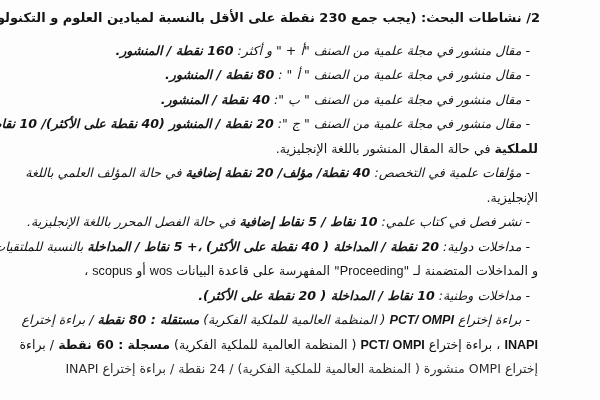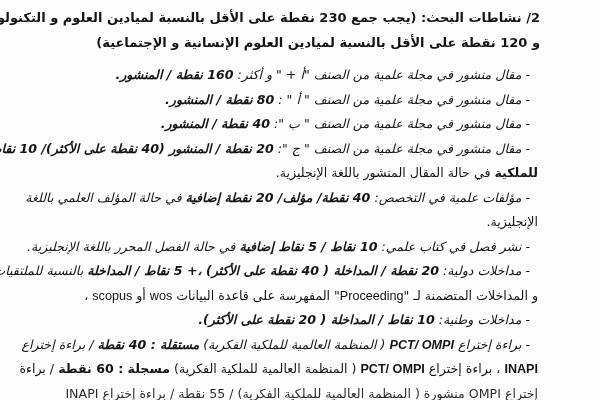--- a/index.html
+++ b/index.html
@@ -62,23 +62,20 @@
   </style>
 </head>
 <body>
 
 <div class="page">
   <div class="content">
 
     <div class="line heading">
       <span>2/ نشاطات البحث: </span><span>(يجب جمع 230 نقطة على الأقل بالنسبة لميادين العلوم و التكنولوجيا</span>
     </div>
-    <div class="line heading">
-      <span>و 120 نقطة على الأقل بالنسبة لميادين العلوم الإنسانية و الإجتماعية)</span>
-    </div>
 
     <div class="gap"></div>
 
     <div class="line indent">
       <span>- مقال منشور في مجلة علمية من الصنف "أ + " و أكثر: </span><span class="b">160 نقطة / المنشور.</span>
     </div>
     <div class="line indent">
       <span>- مقال منشور في مجلة علمية من الصنف " أ " : </span><span class="b">80 نقطة / المنشور.</span>
     </div>
     <div class="line indent">
@@ -107,23 +104,23 @@
     </div>
     <div class="line indent2">
       <span>و المداخلات المتضمنة لـ "</span><span class="latin">Proceeding</span><span>" المفهرسة على قاعدة البيانات </span><span class="latin">wos</span><span> أو </span><span class="latin">scopus</span><span> ،</span>
     </div>
 
     <div class="line indent">
       <span>- مداخلات وطنية: </span><span class="b">10 نقاط / المداخلة ( 20 نقطة على الأكثر).</span>
     </div>
 
     <div class="line indent">
-      <span> - براءة إختراع </span><span class="latin b">PCT/ OMPI</span><span> ( المنظمة العالمية للملكية الفكرية) </span><span class="b">مستقلة : 40 نقطة</span><span> / براءة إختراع</span>
+      <span> - براءة إختراع </span><span class="latin b">PCT/ OMPI</span><span> ( المنظمة العالمية للملكية الفكرية) </span><span class="b">مستقلة : 80 نقطة</span><span> / براءة إختراع</span>
     </div>
     <div class="line indent2">
       <span class="latin b">INAPI</span><span> ، براءة إختراع </span><span class="latin b">PCT/ OMPI</span><span> ( المنظمة العالمية للملكية الفكرية) </span><span class="b">مسجلة : 60 نقطة</span><span> / براءة</span>
     </div>
     <div class="line indent2 cut">
-      <span>إختراع OMPI منشورة ( المنظمة العالمية للملكية الفكرية) / 55 نقطة / براءة إختراع INAPI</span>
+      <span>إختراع OMPI منشورة ( المنظمة العالمية للملكية الفكرية) / 24 نقطة / براءة إختراع INAPI</span>
     </div>
 
   </div>
 </div>
 
 </body></html>

